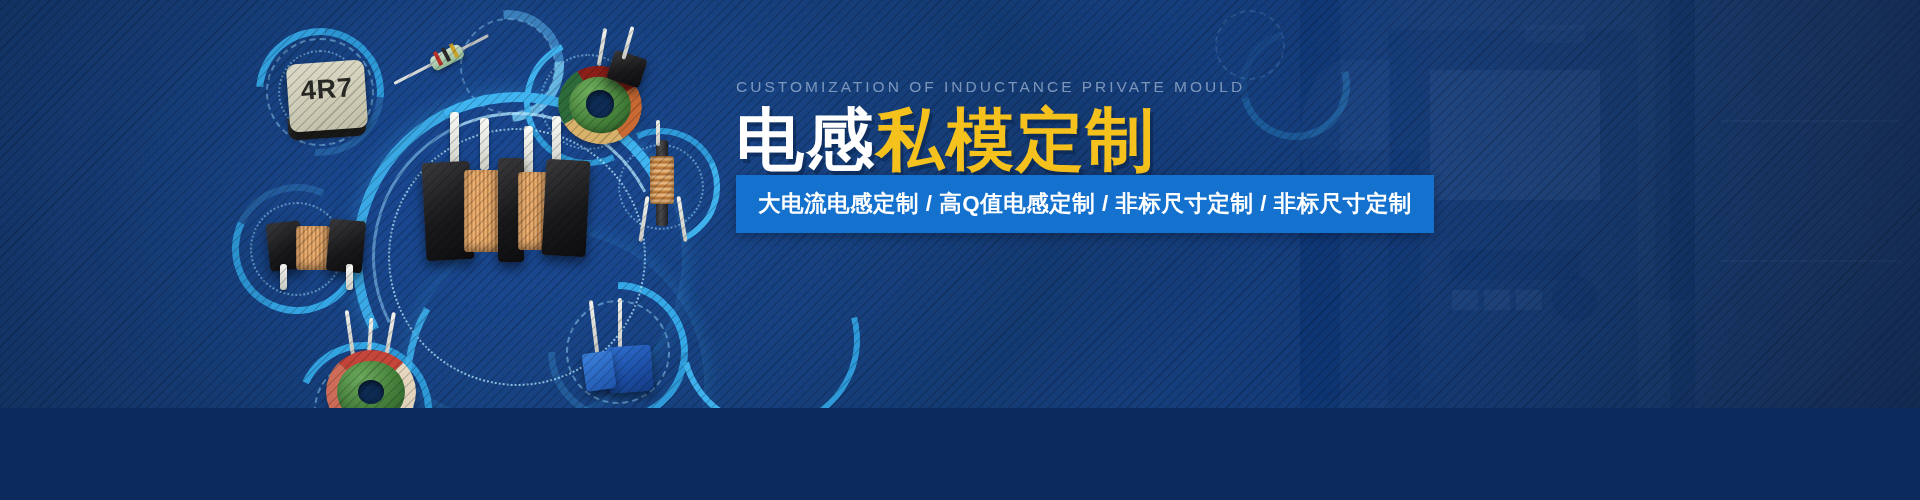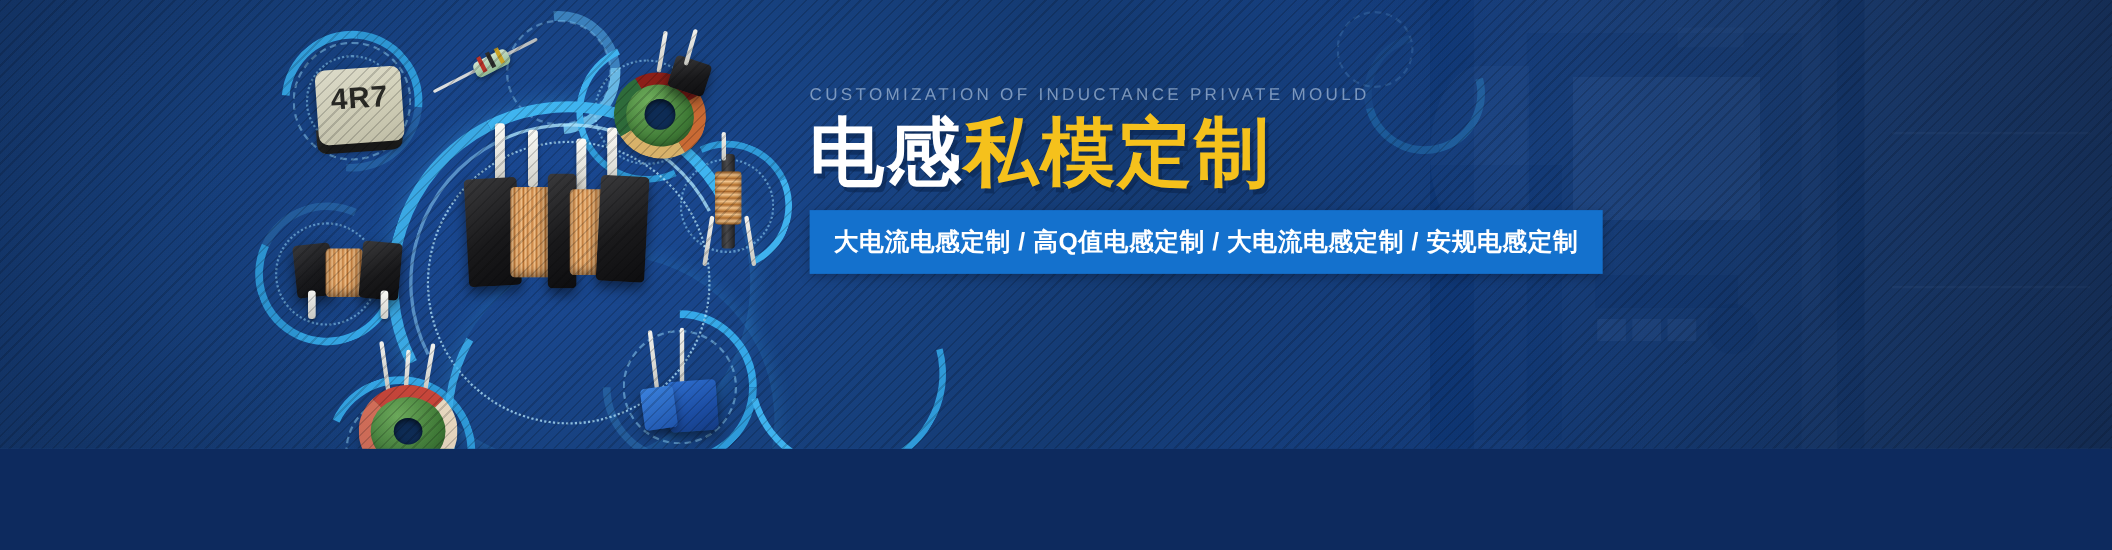--- a/index.html
+++ b/index.html
@@ -201,21 +201,20 @@
   .eyebrow {
     font-size:15.5px; letter-spacing:3.0px;
     color:rgba(186,206,232,.62);
     font-weight:400; white-space:nowrap;
     margin-bottom:8px;
   }
   .headline {
     font-size:68px; font-weight:700;
     letter-spacing:2px; line-height:1.05;
     white-space:nowrap;
-    margin-bottom:16px;
   }
   .headline .w {
     color:#ffffff;
     text-shadow:3px 4px 0 rgba(10,35,75,.55);
   }
   .headline .g {
     color:#f5c11c;
     text-shadow:3px 4px 0 rgba(10,35,75,.55);
   }
   .badge {
@@ -364,16 +363,16 @@
   </div>
 
   <div class="hatch"></div>
   <div class="vignette"></div>
 
   <div class="content">
     <div class="eyebrow">CUSTOMIZATION OF INDUCTANCE PRIVATE MOULD</div>
     <div class="headline">
       <span class="w">电感</span><span class="g">私模定制</span>
     </div>
-    <div class="badge">大电流电感定制  /  高Q值电感定制  /  大电流电感定制  /  安规电感定制</div>
+    <div class="badge">大电流电感定制  /  高Q值电感定制  /  非标尺寸定制  /  非标尺寸定制</div>
   </div>
 
 </div>
 
 </body></html>

